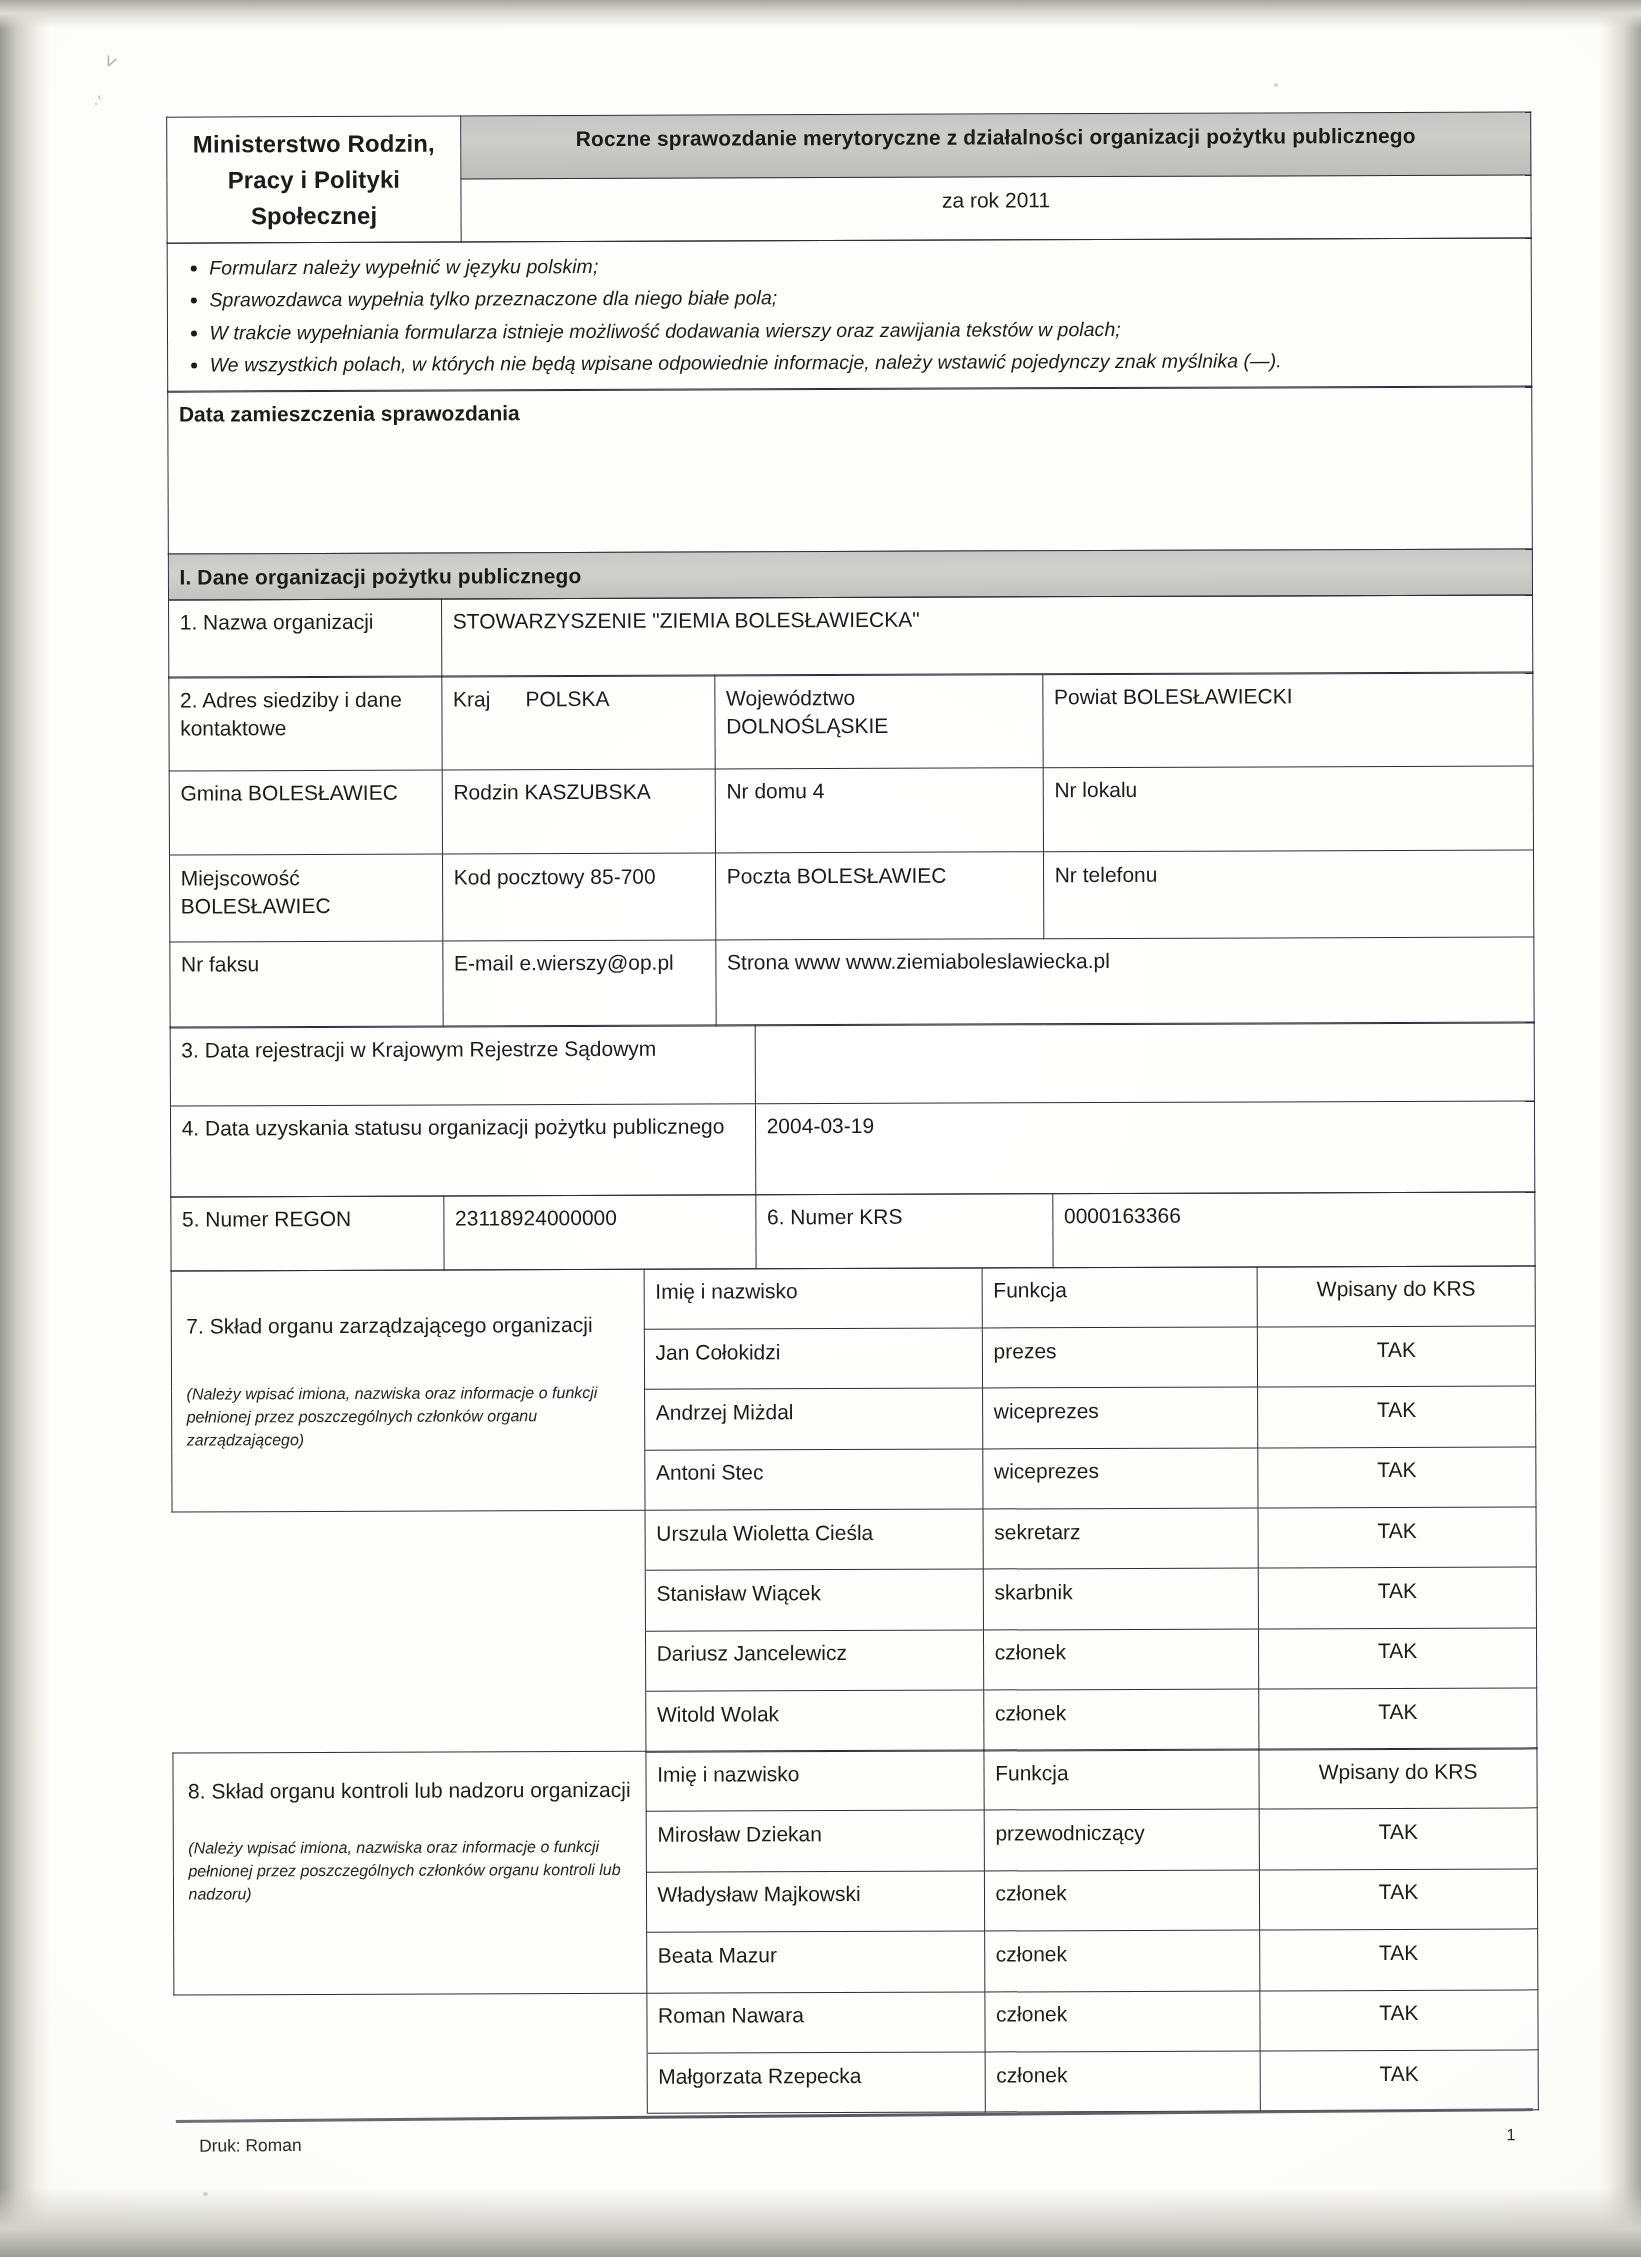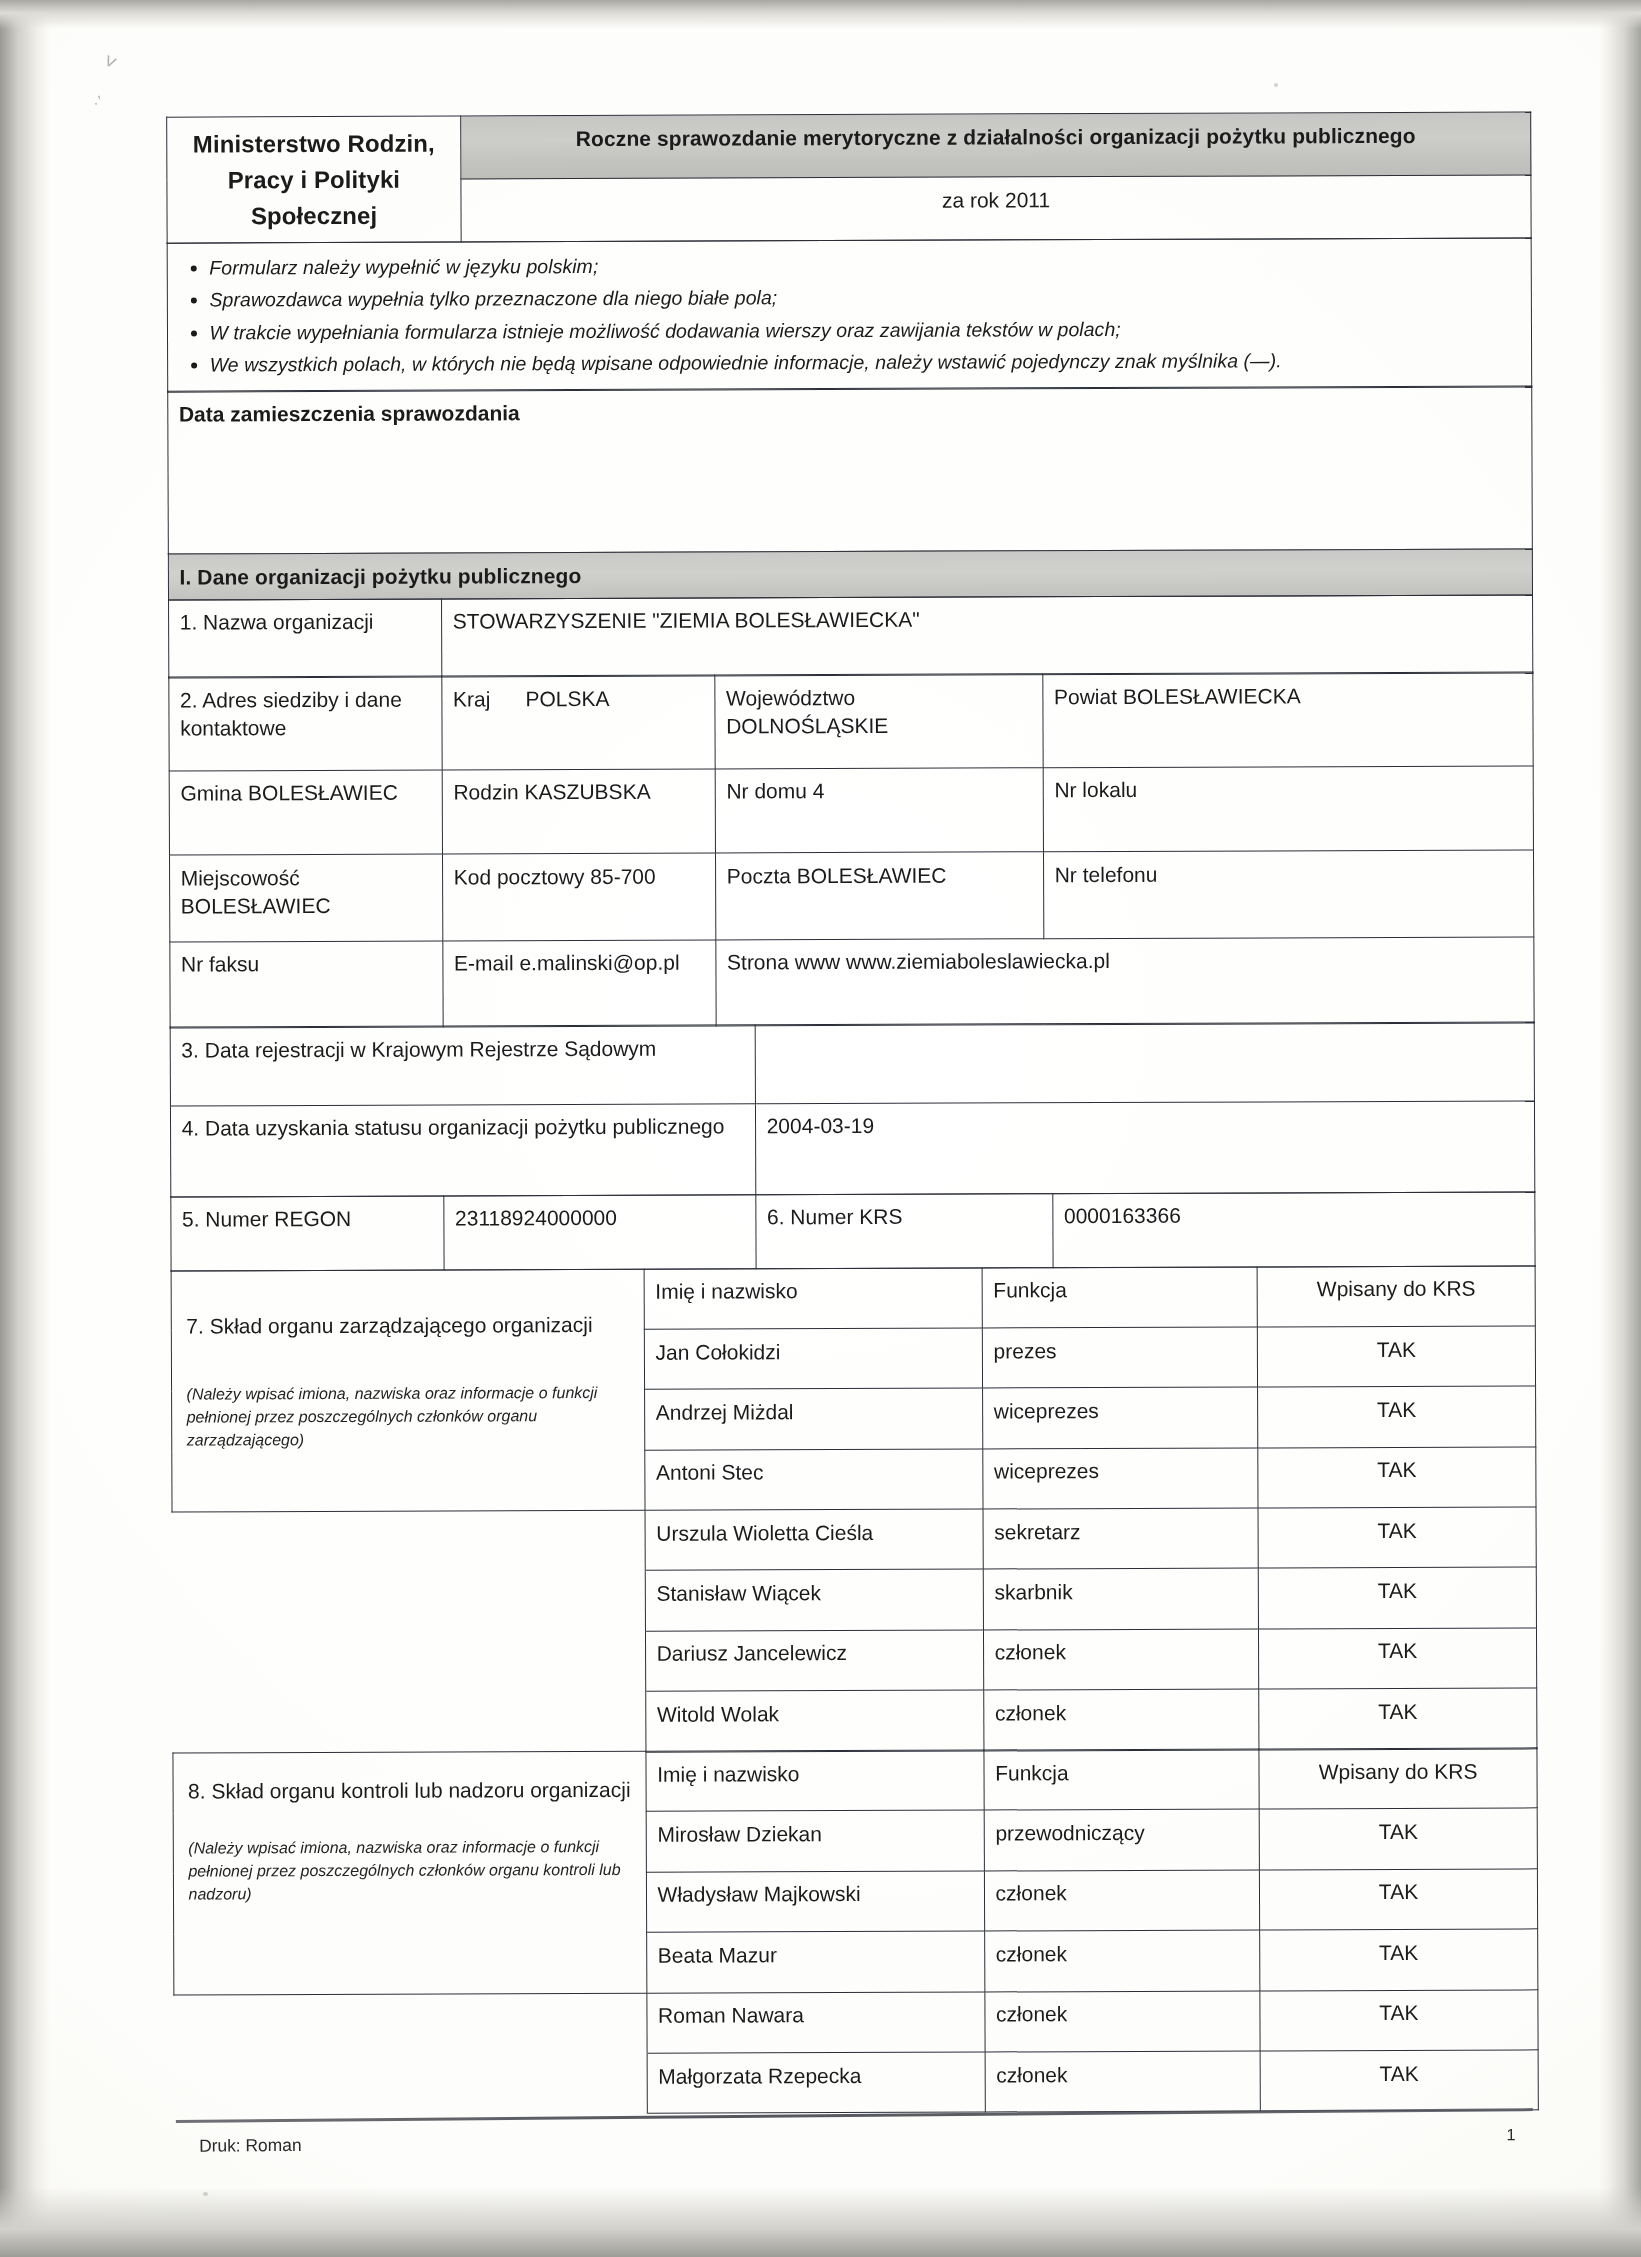--- a/index.html
+++ b/index.html
@@ -254,21 +254,21 @@
           &nbsp;&nbsp;&nbsp;&nbsp;
           <span>POLSKA</span>
         </td>
         <td class="mid">
           <span>Województwo</span>
           &nbsp;&nbsp;
           <span>DOLNOŚLĄSKIE</span>
         </td>
         <td class="mid">
           <span>Powiat</span>
-          <span>BOLESŁAWIECKA</span>
+          <span>BOLESŁAWIECKI</span>
         </td>
       </tr>
 
       <tr>
         <td style="height:66px" class="mid">
           <span>Gmina</span>
           <span>BOLESŁAWIEC</span>
         </td>
         <td class="mid">
           <span>Rodzin</span>
@@ -303,21 +303,21 @@
         </td>
       </tr>
 
       <tr>
         <td style="height:68px" class="mid">
           <span>Nr faksu</span>
           <span></span>
         </td>
         <td class="mid">
           <span>E-mail</span>
-          <span>e.malinski@op.pl</span>
+          <span>e.wierszy@op.pl</span>
         </td>
         <td colspan="2" class="mid">
           <span>Strona www</span>
           <span>www.ziemiaboleslawiecka.pl</span>
         </td>
       </tr>
     </tbody>
       </table>
 
     <table class="grid" style="margin-top:-1.5px">

